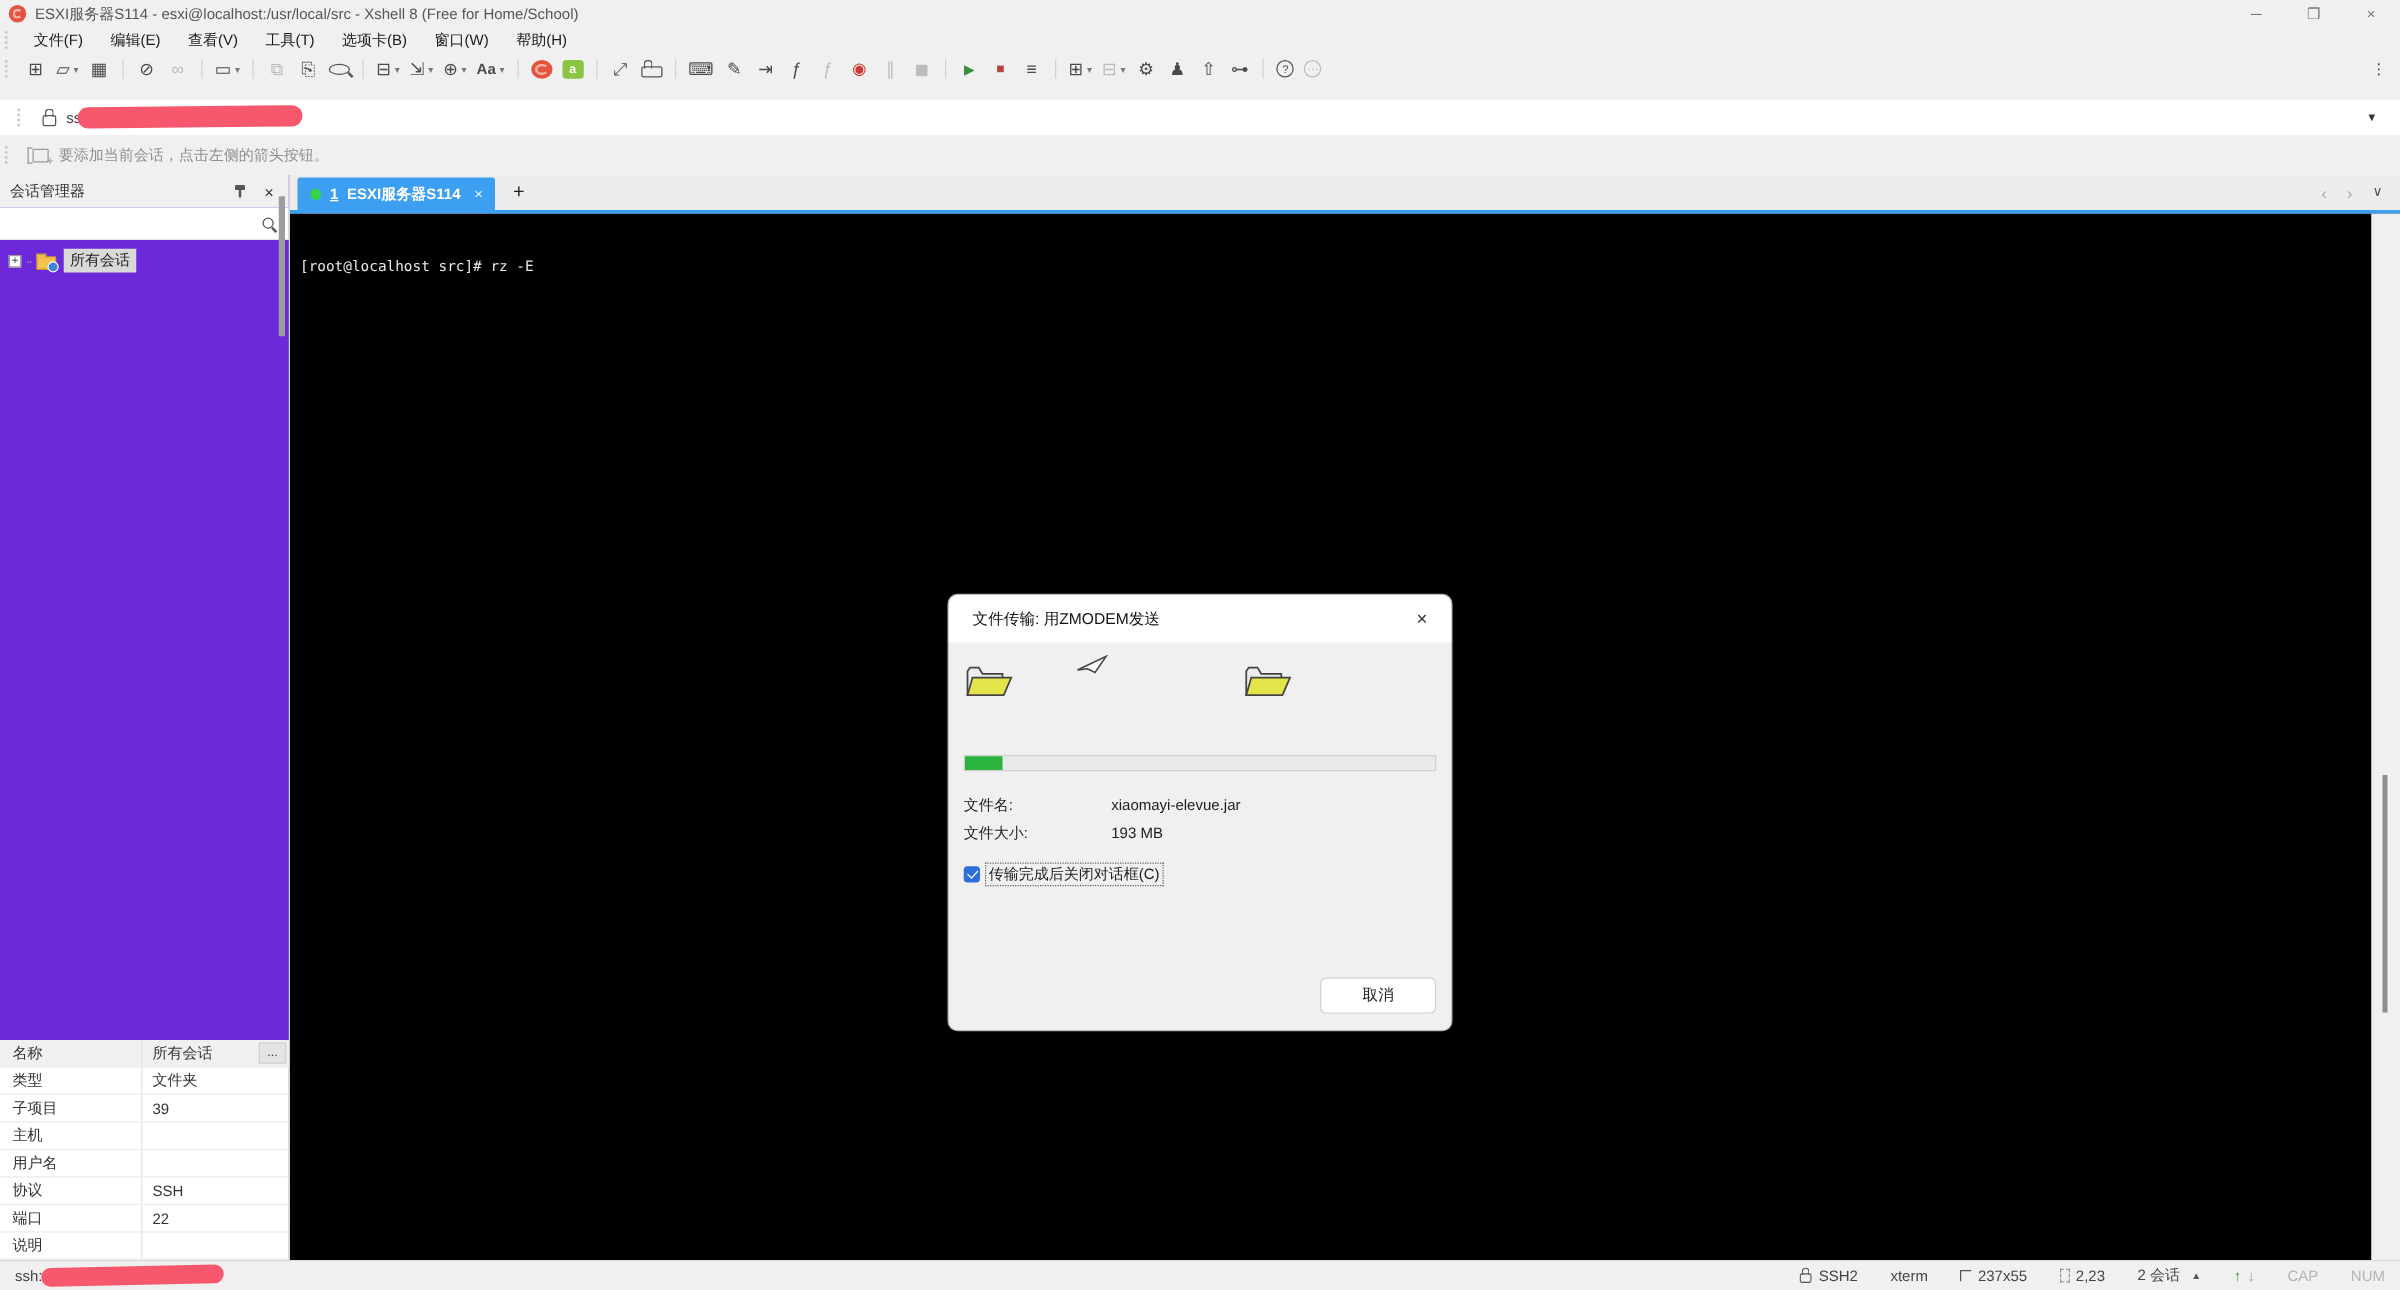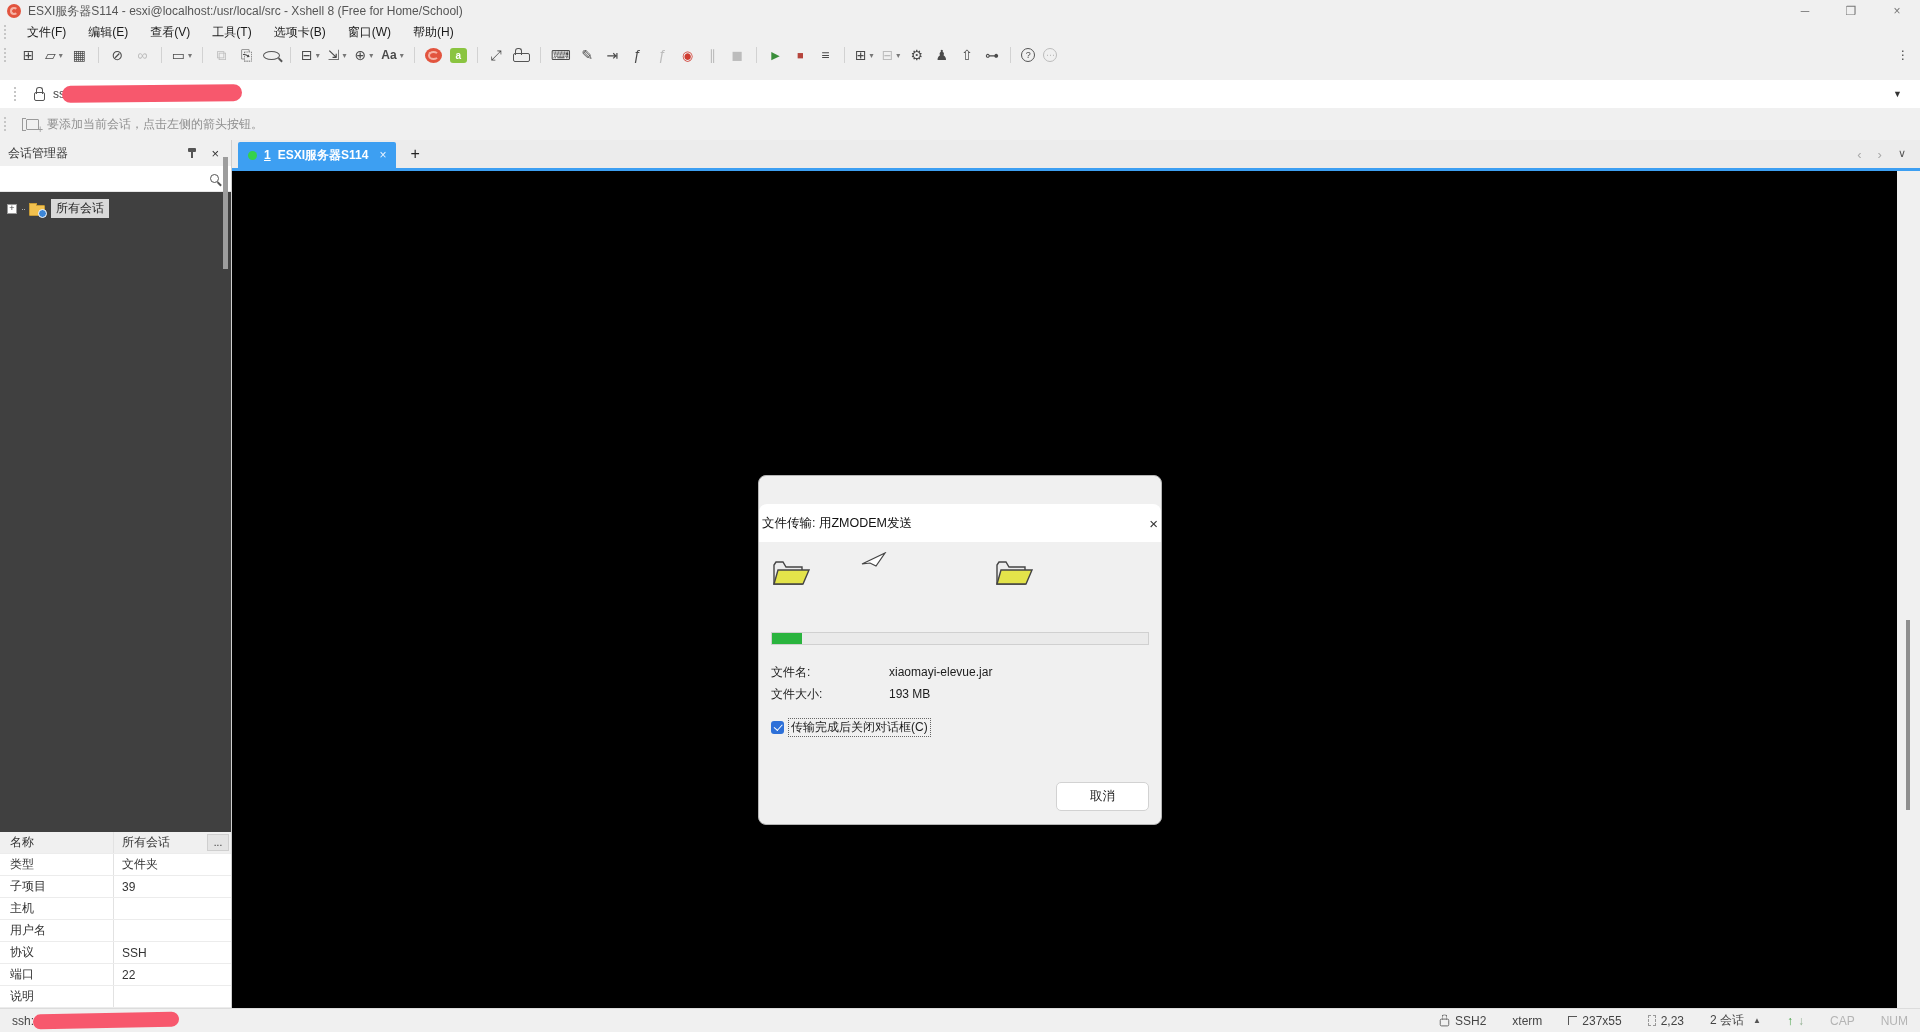--- a/index.html
+++ b/index.html
@@ -47,21 +47,21 @@
   .scribble.top { left:62px; top:5px; width:180px; height:17px; transform:rotate(-.6deg); }
 
   
   .infobar { height:32px; display:flex; align-items:center; gap:8px; font-size:12px; color:#8f8f8f; }
   .addsess { width:13px; height:11px; border:1px solid #9a9a9a; border-radius:1px; position:relative; margin-left:2px; }
   .addsess::before { content:""; position:absolute; left:-5px; top:-2px; bottom:-2px; width:3px; border:1px solid #9a9a9a; border-right:none; }
   .addsess::after { content:"+"; position:absolute; right:-5px; bottom:-6px; font-size:10px; color:#9a9a9a; }
 
   
   .main { display:flex; height:868px; position:relative; }
-  .sidebar { width:232px; background:#404040; border-right:1px solid #cfcfcf; position:relative; flex:0 0 auto; }
+  .sidebar { width:232px; background:#6d28d9; border-right:1px solid #cfcfcf; position:relative; flex:0 0 auto; }
   .side-header { height:26px; background:#f0f0f0; display:flex; align-items:center; gap:14px; padding:0 12px 0 8px; font-size:12px; color:#333; }
   .side-header .sptitle { margin-right:auto; }
   .pincss { width:2px; height:9px; background:#555; position:relative; margin-right:4px; }
   .pincss::before { content:""; position:absolute; top:-1px; left:-3px; width:8px; height:4px; background:#555; border-radius:1px; }
   .xsmall { color:#333; font-size:13px; line-height:1; }
   .side-search { height:26px; border-bottom:1px solid #e6e6e6; display:flex; align-items:center; justify-content:flex-end; padding-right:12px; background:#fff; }
   .tree { padding:7px 0 0 7px; display:flex; align-items:center; gap:4px; font-size:12px; color:#222; }
   .expbox { width:10px; height:10px; border:1px solid #999; background:#fff; display:flex; align-items:center; justify-content:center; font-size:9px; line-height:1; color:#444; }
   .treedots { color:#bbb; font-size:9px; letter-spacing:-1px; }
   .foldercss { width:16px; height:11px; background:#f2c14e; border:1px solid #c89b35; border-radius:1px; position:relative; margin:3px 2px 0 0; }
@@ -90,21 +90,21 @@
   .tab-nav { margin-left:auto; align-self:center; display:flex; gap:16px; padding-right:14px; color:#a9a9a9; font-size:13px; }
   .tab-nav .dd { color:#555; font-size:11px; }
   .tab-line { height:3px; }
   .terminal { flex:1; background:#000; position:relative; font-family:"DejaVu Sans Mono","Liberation Mono",monospace; font-size:11.5px; line-height:15px; color:#e8e8e8; padding:5px 0 0 8px; white-space:pre; }
   .cursor { display:inline-block; width:7px; height:13px; border:1px solid #00c800; vertical-align:-2px; margin-left:1px; }
   .term-scrollbar { position:absolute; top:0; right:0; width:23px; height:100%; background:#f0f0f0; }
   .term-thumb { position:absolute; top:449px; left:9px; width:4px; height:190px; background:#8f8f8f; }
 
   
   .dialog { position:absolute; left:758px; top:335px; width:404px; height:350px; background:#f0f0f0; border:1px solid #b5b5b5; border-radius:8px; box-shadow:0 12px 32px rgba(0,0,0,.45); z-index:5; }
-  .dlg-title { height:38px; background:#fff; border-radius:8px 8px 0 0; display:flex; align-items:center; padding:0 3px; font-size:12.5px; color:#111;margin-top:28px; }
+  .dlg-title { height:38px; background:#fff; border-radius:8px 8px 0 0; display:flex; align-items:center; padding:0 19px; font-size:12.5px; color:#111; }
   .dlg-close { margin-left:auto; font-size:15px; color:#333; }
   .dlg-anim { position:relative; height:90px; }
   .dlg-folder { position:absolute; top:14px; }
   .dlg-folder.src { left:12px; }
   .dlg-folder.dst { left:235px; }
   .dlg-plane { position:absolute; left:102px; top:10px; }
   .dlg-progress { margin:0 12px; height:13px; background:#eaeaea; border:1px solid #d0d0d0; }
   .dlg-fill { height:100%; background:#2ab43e; }
   .dlg-fields { margin:16px 12px 0; }
   .frow { height:22px; display:flex; align-items:center; font-size:12px; color:#1c1c1c; }
@@ -294,20 +294,21 @@
       <span class="newtab">+</span>
       <div class="tab-nav">
         <span>‹</span>
         <span>›</span>
         <span class="dd">∨</span>
       </div>
     </div>
     <div class="tab-line" style="background: rgb(61, 159, 242);"></div>
 
     <div class="terminal">
+      <div>[root@localhost src]# rz -E</div>
       <div class="term-scrollbar">
         <span class="term-thumb"></span>
       </div>
     </div>
   </div>
 
   <div class="dialog">
     <div class="dlg-title">
       <span>文件传输: 用ZMODEM发送</span>
       <span class="dlg-close">×</span>

